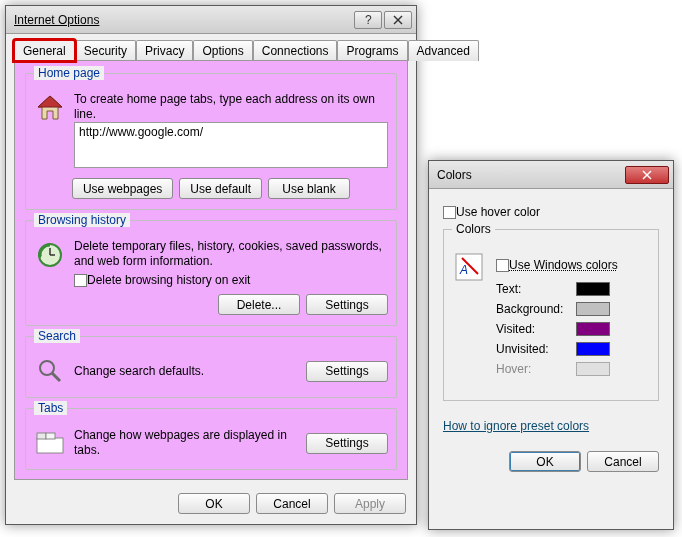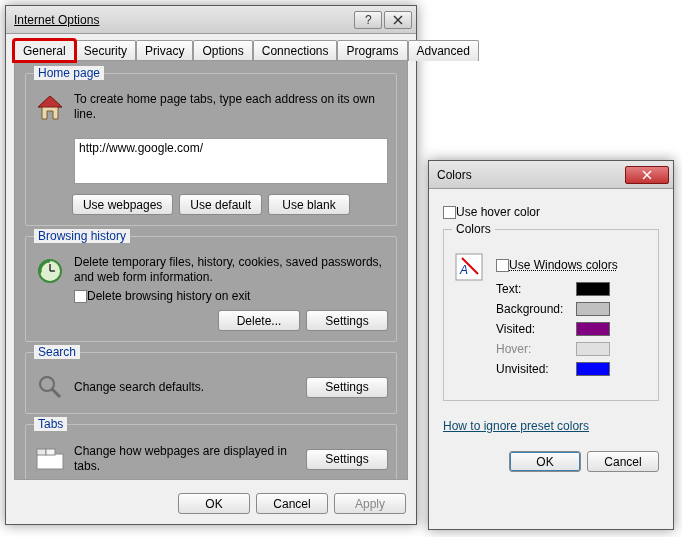--- a/index.html
+++ b/index.html
@@ -11,28 +11,28 @@
   .titlebar .title { flex: 1; font-weight: normal; color: #000; }
   .titlebar .tb-btn { width: 28px; height: 18px; margin-left: 2px; background: linear-gradient(#f5f5f5,#d0d0d0); border: 1px solid #888; border-radius: 2px; display:flex; align-items:center; justify-content:center; }
   .titlebar .tb-close-red { width: 44px; height: 18px; background: linear-gradient(#e37f7f,#c43434); border: 1px solid #7a1515; border-radius: 2px; color:#fff; display:flex; align-items:center; justify-content:center; margin-left:2px; }
   .titlebar svg { width: 10px; height:10px; }
   .dialog-body { position: absolute; top: 28px; left: 0; right: 0; bottom: 0; background: #f0f0f0; }
   
   .tabbar { position: absolute; top: 6px; left: 8px; right: 8px; height: 21px; display: flex; align-items: flex-end; }
   .tab { height: 21px; padding: 0 8px; background: linear-gradient(#fdfdfd,#e6e6e6); border: 1px solid #9a9a9a; border-bottom: none; border-radius: 2px 2px 0 0; margin-right: 0; line-height: 20px; position: relative; }
   .tab.active { background: #f0f0f0; z-index: 2; text-align: center; }
   .tab.highlight { outline: 3px solid #d40000; outline-offset: -1px; }
-  .tabpanel { position: absolute; top: 26px; left: 8px; right: 8px; bottom: 44px; border: 1px solid #9a9a9a; background: #a3a3a3; padding: 8px 10px; overflow: hidden; }
+  .tabpanel { position: absolute; top: 26px; left: 8px; right: 8px; bottom: 44px; border: 1px solid #9a9a9a; background: #f0abfc; padding: 8px 10px; overflow: hidden; }
   
   .group { border: 1px solid #c0c0c0; border-radius: 2px; margin: 4px 0 10px 0; padding: 18px 8px 10px 8px; position: relative; }
   .group .legend { position: absolute; top: -8px; left: 8px; background: #f0f0f0; padding: 0 4px; color: #003399; }
   .row { display: flex; align-items: flex-start; gap: 8px; }
   .icon-box { width: 32px; height: 32px; flex: none; display:flex; align-items:center; justify-content:center; }
   .desc { flex: 1; color: #000; line-height: 15px; }
-  .textarea { width: 100%; height: 46px; border: 1px solid #9a9a9a; background: #fff; padding: 2px 4px; font-family: inherit; resize: none; margin-top: 16px; }
+  .textarea { width: 100%; height: 46px; border: 1px solid #9a9a9a; background: #fff; padding: 2px 4px; font-family: inherit; resize: none; margin-top: 0; }
   .textarea::-webkit-scrollbar { width: 16px; }
   .btn { height: 21px; min-width: 72px; padding: 0 10px; background: linear-gradient(#fdfdfd,#e3e3e3); border: 1px solid #8a8a8a; border-radius: 3px; }
   .btn.wide { min-width: 82px; }
   .btn.disabled { color: #888; }
   .btn.default { box-shadow: 0 0 0 1px #3c7fb1 inset; }
   .btnrow { display:flex; gap:6px; justify-content:flex-end; margin-top:6px; }
   .btnrow.center { justify-content:center; }
   .chk { display:flex; align-items:center; margin-top:4px; }
   .chkbox { width:13px; height:13px; border:1px solid #7a7a7a; background:#fff; }
   
@@ -206,26 +206,26 @@
         </div>
         <div class="swatch-row">
           <span class="swatch-label">Background:</span>
           <div class="swatch" style="background:#c0c0c0"></div>
         </div>
         <div class="swatch-row">
           <span class="swatch-label">Visited:</span>
           <div class="swatch" style="background:#800080"></div>
         </div>
         <div class="swatch-row">
+          <span class="swatch-label">Unvisited:</span>
+          <div class="swatch" style="background:#0000ff"></div>
+        </div>
+        <div class="swatch-row">
           <span class="swatch-label disabled-text">Hover:</span>
           <div class="swatch disabled"></div>
-        </div>
-        <div class="swatch-row">
-          <span class="swatch-label">Unvisited:</span>
-          <div class="swatch" style="background:#0000ff"></div>
         </div>
       </div>
 
       <a class="link">How to ignore preset colors</a>
 
       <div class="btnrow" style="margin-top:18px; justify-content:flex-end;">
         <button class="btn default">OK</button>
         <button class="btn">Cancel</button>
       </div>
     </div>

